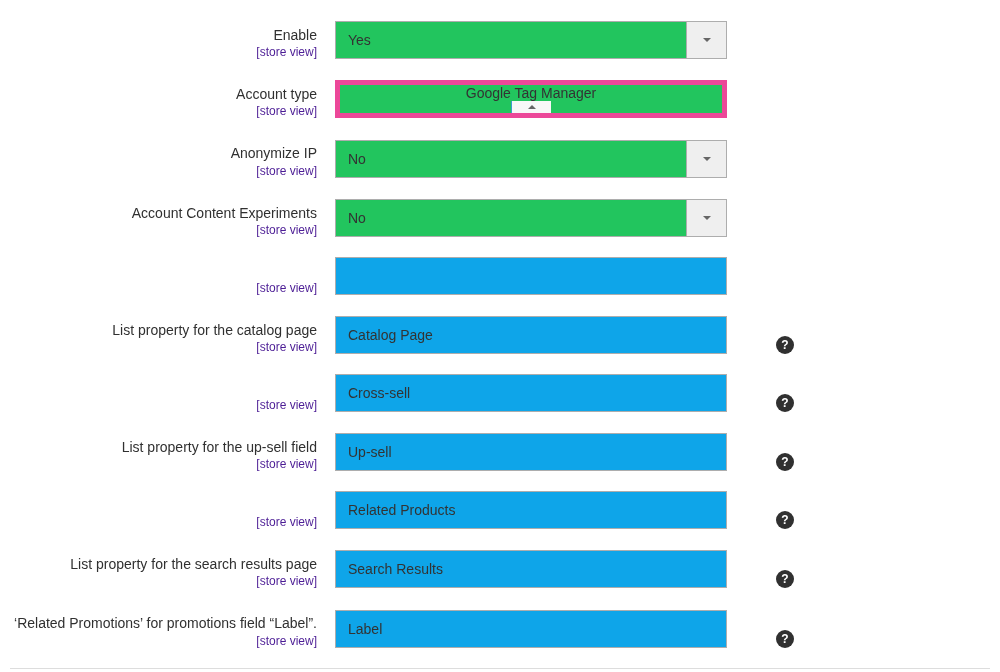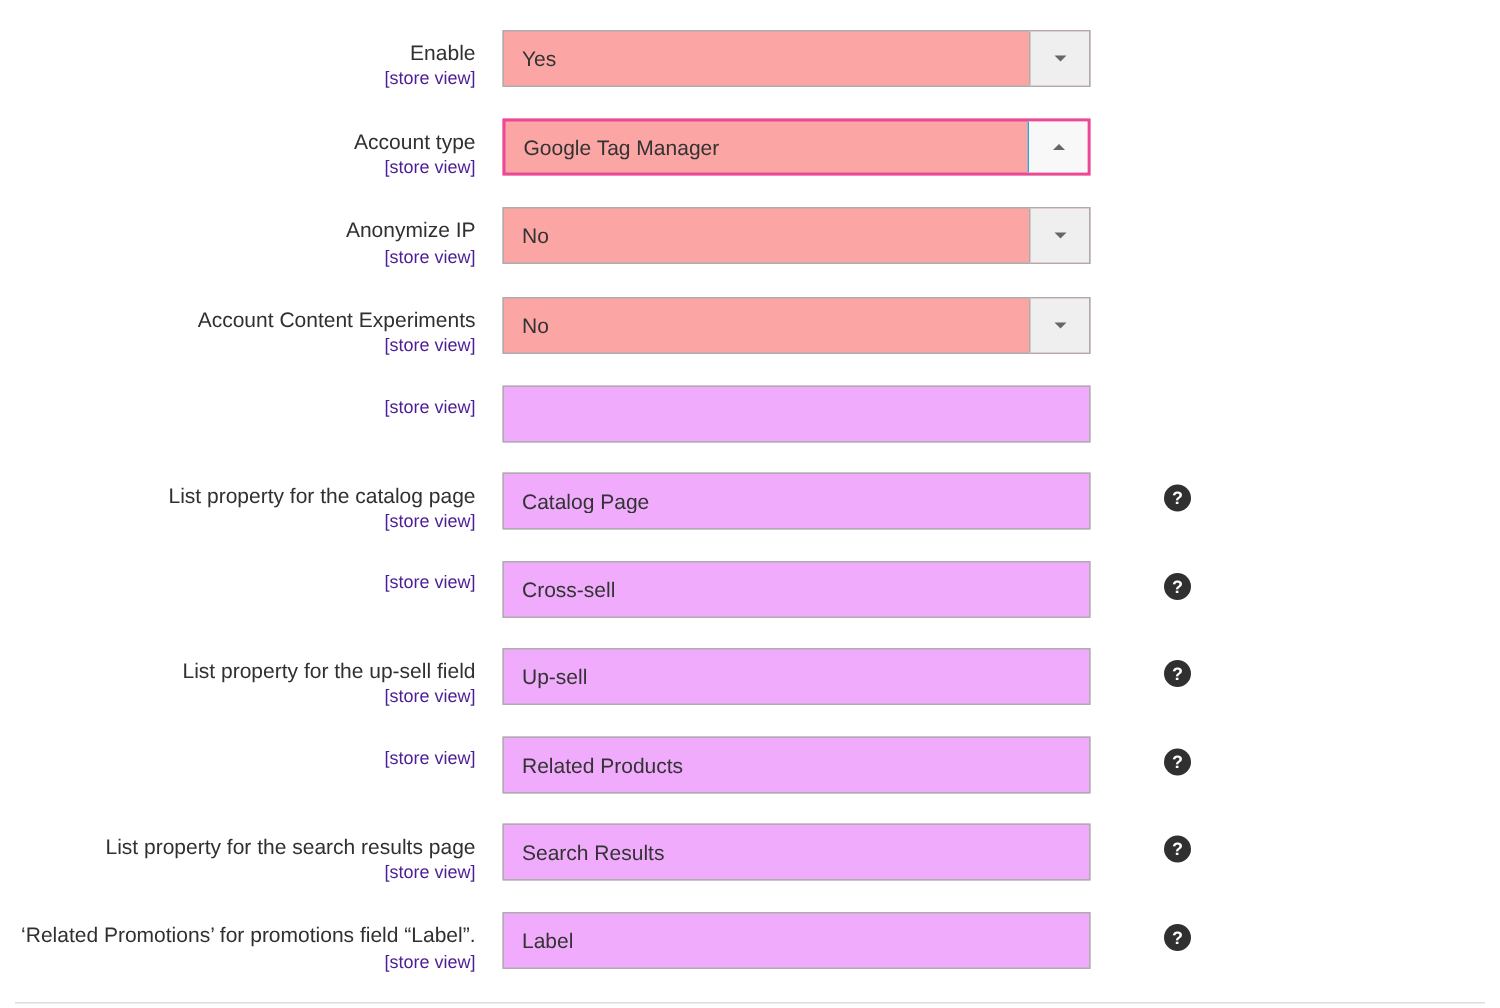--- a/index.html
+++ b/index.html
@@ -12,21 +12,21 @@
       font-size: 14px;
       color: #333;
       background: #fff;
       padding: 20px 10px;
     }
     .form-container {
       max-width: 990px;
     }
     .form-row {
       display: flex;
-      align-items: flex-start;
+      align-items: flex-end;
       margin-bottom: 20px;
     }
     .label-col {
       width: 325px;
       text-align: right;
       padding-right: 18px;
       padding-top: 6px;
     }
     .field-label {
       font-size: 14px;
@@ -43,26 +43,27 @@
     .input-col {
       display: flex;
       align-items: center;
       width: 430px;
     }
     .select-wrapper {
       position: relative;
       width: 392px;
       height: 38px;
       border: 1px solid #adadad;
-      background: #fca5a5;
+      background: #22c55e;
       display: flex;
       align-items: center;
     }
     .select-wrapper.active {
-      border: 2px solid #ec4899;
+      border: 5px solid #ec4899;
+      flex-direction: column;
     }
     .select-value {
       flex: 1;
       padding: 0 12px;
       font-size: 14px;
       color: #333;
     }
     .select-arrow {
       width: 40px;
       height: 100%;
@@ -87,21 +88,21 @@
       width: 0;
       height: 0;
       border-left: 4px solid transparent;
       border-right: 4px solid transparent;
       border-bottom: 4px solid #666;
     }
     .text-input {
       width: 392px;
       height: 38px;
       border: 1px solid #adadad;
-      background: #f0abfc;
+      background: #0ea5e9;
       padding: 14px 12px;
       font-size: 14px;
       color: #333;
       font-family: inherit;
     }
     .help-col {
       width: 30px;
       display: flex;
       align-items: center;
       justify-content: center;

